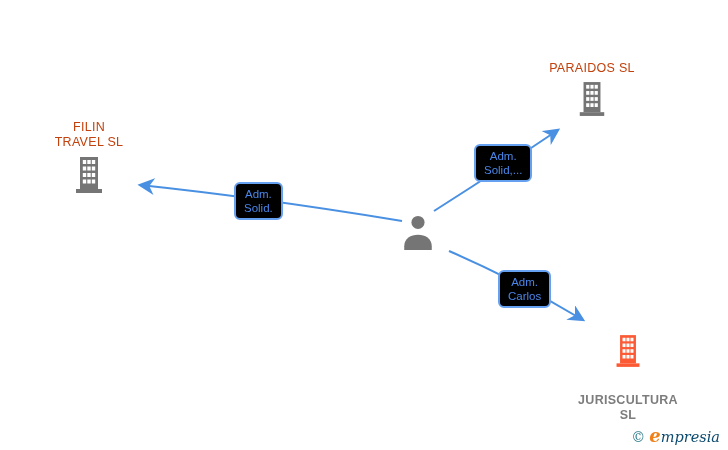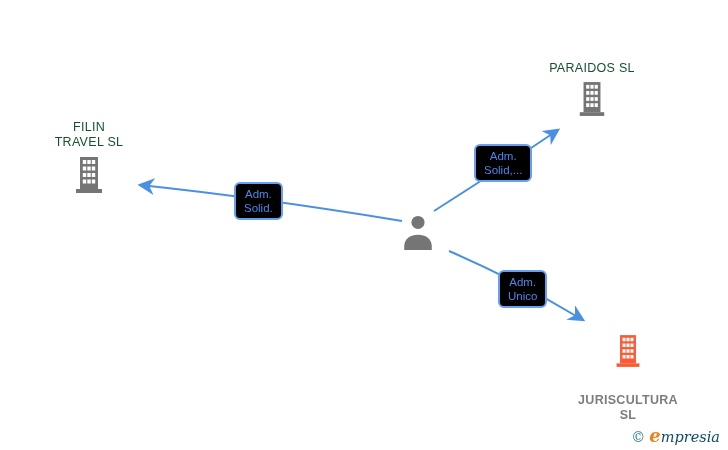--- a/index.html
+++ b/index.html
@@ -2,21 +2,21 @@
 <html><head>
 <meta charset="utf-8">
 <style>
   html,body{margin:0;padding:0;}
   body{font-family:"Liberation Sans", sans-serif; background:#ffffff;}
   .canvas{
     position:relative; width:728px; height:450px; background:#ffffff; overflow:hidden;
   }
   .edges-svg{position:absolute; left:0; top:0; z-index:1;}
   .node{position:absolute; display:flex; flex-direction:column; align-items:center; z-index:2; cursor:pointer;}
-  .node .co-label{color:#14532d; font-size:12.5px; line-height:15px; text-align:center; letter-spacing:.3px;}
+  .node .co-label{color:#c2410c; font-size:12.5px; line-height:15px; text-align:center; letter-spacing:.3px;}
   .node .co-label.bold{font-weight:bold; color:#7d7d7d;}
   .node .person-label{color:#8a8a8a; font-size:13.5px; line-height:16px; text-align:center; margin-top:6px;}
   .icon-gray{color:#757575;}
   .icon-orange{color:#fb5a35;}
   .node-filin{left:9px; top:120px; width:160px;}
   .node-filin .bicon{margin-top:6px;}
   .node-paraidos{left:512px; top:61px; width:160px;}
   .node-paraidos .bicon{margin-top:5px;}
   .node-person{left:338px; top:214px; width:160px;}
   .node-juris{left:548px; top:332px; width:160px;}
@@ -147,20 +147,20 @@
   <div class="edge-label edge-label-solid">
     <div>Adm.</div>
     <div>Solid.</div>
   </div>
   <div class="edge-label edge-label-unico1">
     <div>Adm.</div>
     <div>Solid,...</div>
   </div>
   <div class="edge-label edge-label-unico2">
     <div>Adm.</div>
-    <div>Unico</div>
+    <div>Carlos</div>
   </div>
 
   <a class="watermark">
     <span class="copy">©</span><span class="brand-e">e</span><span class="brand-rest">mpresia</span>
   </a>
 
 </div>
 
 </body></html>

